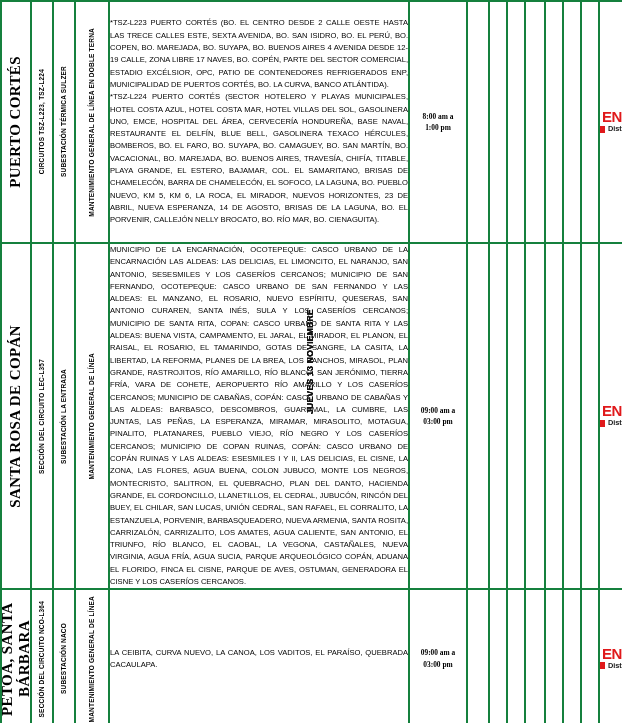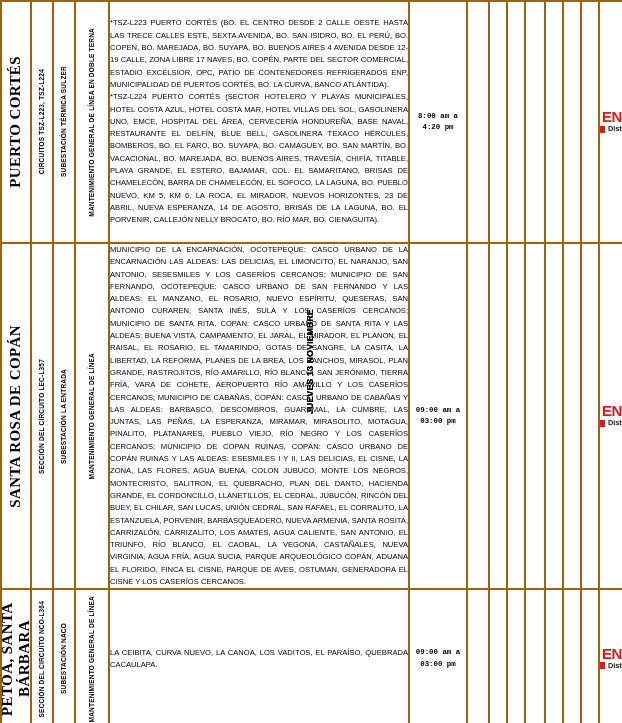--- a/index.html
+++ b/index.html
@@ -20,21 +20,21 @@
     box-sizing: border-box;
     background: #ffffff;
   }
   table.grid {
     border-collapse: collapse;
     width: 622px;
     height: 723px;
     table-layout: fixed;
   }
   table.grid td {
-    border: 2px solid #a16207;
+    border: 2px solid #15803d;
     padding: 0;
     vertical-align: middle;
     background: #ffffff;
   }
   
   col.c-muni   { width: 30px; }
   col.c-circ   { width: 22px; }
   col.c-sub    { width: 22px; }
   col.c-work   { width: 34px; }
   col.c-desc   { width: 300px; }
@@ -120,21 +120,21 @@
   
   td.time {
     text-align: center;
     vertical-align: middle;
   }
   .time-text {
     font-size: 7.4px;
     font-weight: bold;
     line-height: 1.55;
     color: #000;
-    font-family: Liberation Mono, monospace;
+    font-family: Liberation Serif, serif;
   }
   
   td.logo {
     text-align: center;
     vertical-align: middle;
     padding: 0 2px;
   }
   .logo-box {
     display: inline-block;
     text-align: left;
@@ -219,21 +219,21 @@
         </td>
         <td class="desc">
           <div class="desc-text">
             <p>*TSZ-L223 PUERTO CORTÉS (BO. EL CENTRO DESDE 2 CALLE OESTE HASTA LAS TRECE CALLES ESTE, SEXTA AVENIDA, BO. SAN ISIDRO, BO. EL PERÚ, BO. COPEN, BO. MAREJADA, BO. SUYAPA, BO. BUENOS AIRES 4 AVENIDA DESDE 12-19 CALLE, ZONA LIBRE 17 NAVES, BO. COPÉN, PARTE DEL SECTOR COMERCIAL, ESTADIO EXCÉLSIOR, OPC, PATIO DE CONTENEDORES REFRIGERADOS ENP, MUNICIPALIDAD DE PUERTOS CORTÉS, BO. LA CURVA, BANCO ATLÁNTIDA).</p>
             <p>*TSZ-L224 PUERTO CORTÉS (SECTOR HOTELERO Y PLAYAS MUNICIPALES, HOTEL COSTA AZUL, HOTEL COSTA MAR, HOTEL VILLAS DEL SOL, GASOLINERA UNO, EMCE, HOSPITAL DEL ÁREA, CERVECERÍA HONDUREÑA, BASE NAVAL, RESTAURANTE EL DELFÍN, BLUE BELL, GASOLINERA TEXACO HÉRCULES, BOMBEROS, BO. EL FARO, BO. SUYAPA, BO. CAMAGUEY, BO. SAN MARTÍN, BO. VACACIONAL, BO. MAREJADA, BO. BUENOS AIRES, TRAVESÍA, CHIFÍA, TITABLE, PLAYA GRANDE, EL ESTERO, BAJAMAR, COL. EL SAMARITANO, BRISAS DE CHAMELECÓN, BARRA DE CHAMELECÓN, EL SOFOCO, LA LAGUNA, BO. PUEBLO NUEVO, KM 5, KM 6, LA ROCA, EL MIRADOR, NUEVOS HORIZONTES, 23 DE ABRIL, NUEVA ESPERANZA, 14 DE AGOSTO, BRISAS DE LA LAGUNA, BO. EL PORVENIR, CALLEJÓN NELLY BROCATO, BO. RÍO MAR, BO. CIENAGUITA).</p>
           </div>
         </td>
         <td class="time">
           <div class="time-text">
             <div>8:00 am a</div>
-            <div>4:20 pm</div>
+            <div>1:00 pm</div>
           </div>
         </td>
         <td class="blank"></td>
         <td class="blank"></td>
         <td class="blank"></td>
         <td class="date-cell">
           <div class="vwrap">
               <span class="vtext datelbl">JUEVES 13 NOVIEMBRE</span>
             </div>
         </td>

